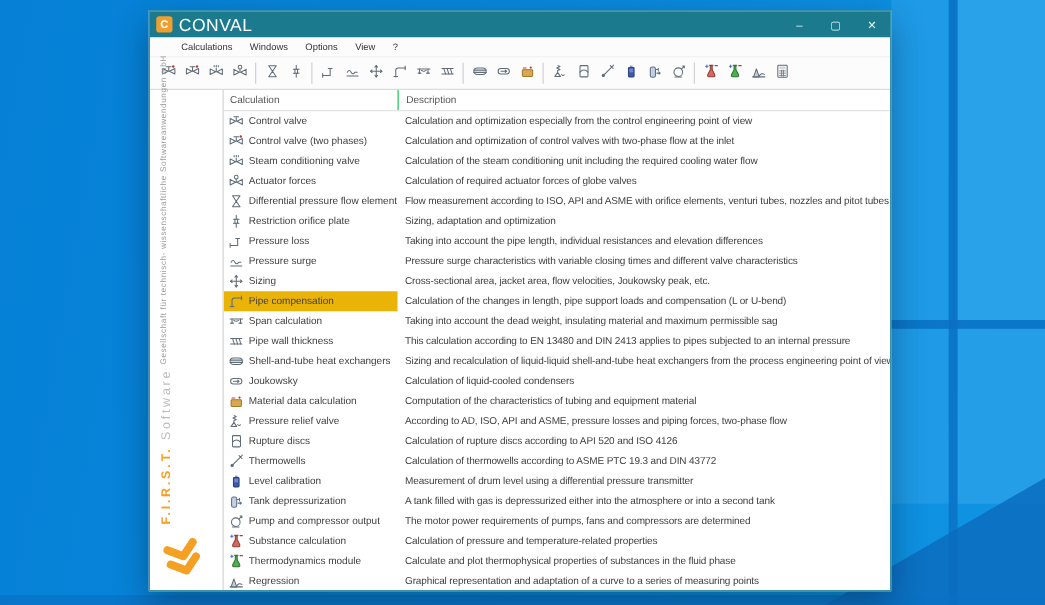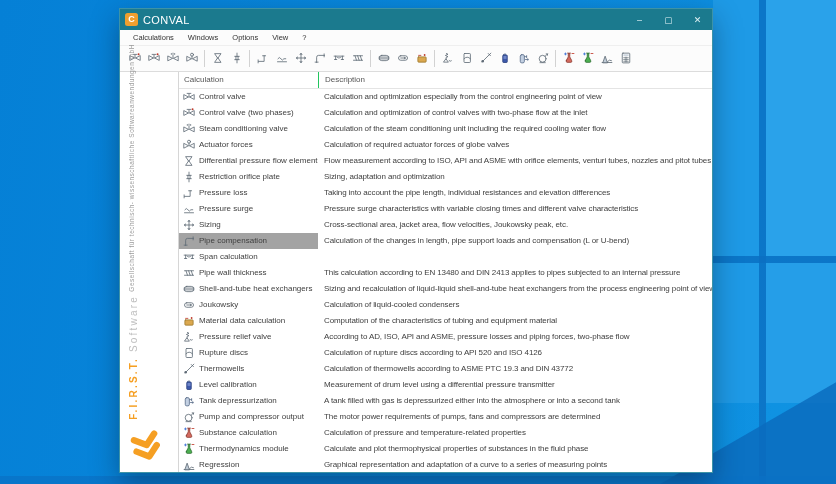--- a/index.html
+++ b/index.html
@@ -32,25 +32,25 @@
     position:absolute;left:119px;top:8px;width:594px;height:465px;
     background:#fff;border:1px solid #3d93a6;box-sizing:border-box;
     box-shadow:0 10px 26px rgba(0,20,40,.38);
     display:flex;flex-direction:column;
   }
   .titlebar{height:21px;flex:none;background:#1b7a8e;display:flex;align-items:center;padding-left:5px;}
   .app-icon{
     width:13px;height:13px;background:#f09f2f;border-radius:2.5px;flex:none;
     color:#fff;font-size:9px;font-weight:bold;line-height:13px;text-align:center;margin-right:5px;
   }
-  .app-title{color:#fff;font-size:11px;letter-spacing:.4px;}
+  .app-title{color:#fff;font-size:14px;letter-spacing:.4px;}
   .win-controls{margin-left:auto;display:flex;height:100%;}
   .win-btn{width:29px;height:100%;display:flex;align-items:center;justify-content:center;color:#dff0f3;font-size:9px;}
 
-  .menubar{height:15px;flex:none;display:flex;align-items:center;background:#fcfcfc;border-bottom:1px solid #efefef;padding-left:6px;}
+  .menubar{height:15px;flex:none;display:flex;align-items:center;background:#fcfcfc;border-bottom:1px solid #efefef;padding-left:18px;}
   .menu-item{font-size:7.5px;color:#333;padding:0 7px;line-height:15px;}
 
   .toolbar{height:25px;flex:none;display:flex;align-items:center;background:#fcfcfc;border-bottom:1px solid #dcdcdc;padding-left:5px;}
   .tool-btn{width:19px;height:21px;display:flex;align-items:center;justify-content:center;border-radius:2px;}
   .tool-btn svg{width:14px;height:14px;}
   .tb-sep{width:1px;height:17px;background:#d2d2d2;margin:0 3px;flex:none;}
 
   .content{flex:1;display:flex;min-height:0;background:#fff;}
 
   
@@ -69,21 +69,21 @@
   
   .table{flex:1;min-width:0;font-size:8px;color:#404040;overflow:hidden;}
   .thead{display:grid;grid-template-columns:139px 1fr;height:16px;line-height:16px;color:#555;border-bottom:1px solid #e4e4e4;}
   .th{padding-left:5px;white-space:nowrap;overflow:hidden;}
   .th.desc{border-left:1px solid #22c55e;padding-left:6px;}
   .trow{display:grid;grid-template-columns:139px 1fr;height:16px;line-height:16px;white-space:nowrap;}
   .cell-label{display:flex;align-items:center;padding-left:2px;overflow:hidden;}
   .cell-label .icon{width:12px;height:12px;margin:0 4px 0 2px;flex:none;display:inline-flex;}
   .icon svg{width:12px;height:12px;}
   .cell-desc{padding-left:6px;overflow:hidden;letter-spacing:-0.1px;}
-  .trow.selected .cell-label{background:#a3a3a3;text-align:center;}
+  .trow.selected .cell-label{background:#eab308;text-align:center;}
 </style>
 </head>
 <body>
 
 <div class="desktop">
   <div class="wp-pane p1"></div>
   <div class="wp-pane p2"></div>
   <div class="wp-pane p3"></div>
   <div class="wp-pane p4"></div>
   <div class="wp-line-v"></div>
@@ -450,20 +450,21 @@
               <span class="icon">
                 <svg viewBox="0 0 16 16" fill="none" stroke="#5f6b76" stroke-width="1.1" stroke-linecap="round" stroke-linejoin="round">
                   <path d="M1.5 5.5 H14.5"></path>
                   <path d="M3.5 5.5 V10 M12.5 5.5 V10"></path>
                   <path d="M2 10 H5 M11 10 H14"></path>
                   <path d="M5.5 7 Q8 8.8 10.5 7" stroke-dasharray="1.5 1"></path>
                 </svg>
               </span>
               <span>Span calculation</span>
             </div>
+            <div class="cell-desc">Taking into account the dead weight, insulating material and maximum permissible sag</div>
           </div>
           <div class="trow">
             <div class="cell-label">
               <span class="icon">
                 <svg viewBox="0 0 16 16" fill="none" stroke="#5f6b76" stroke-width="1.1" stroke-linecap="round" stroke-linejoin="round">
                   <path d="M2 5 H14 M2 11 H14"></path>
                   <path d="M4 5 L6 11 M7.5 5 L9.5 11 M11 5 L13 11"></path>
                 </svg>
               </span>
               <span>Pipe wall thickness</span>

